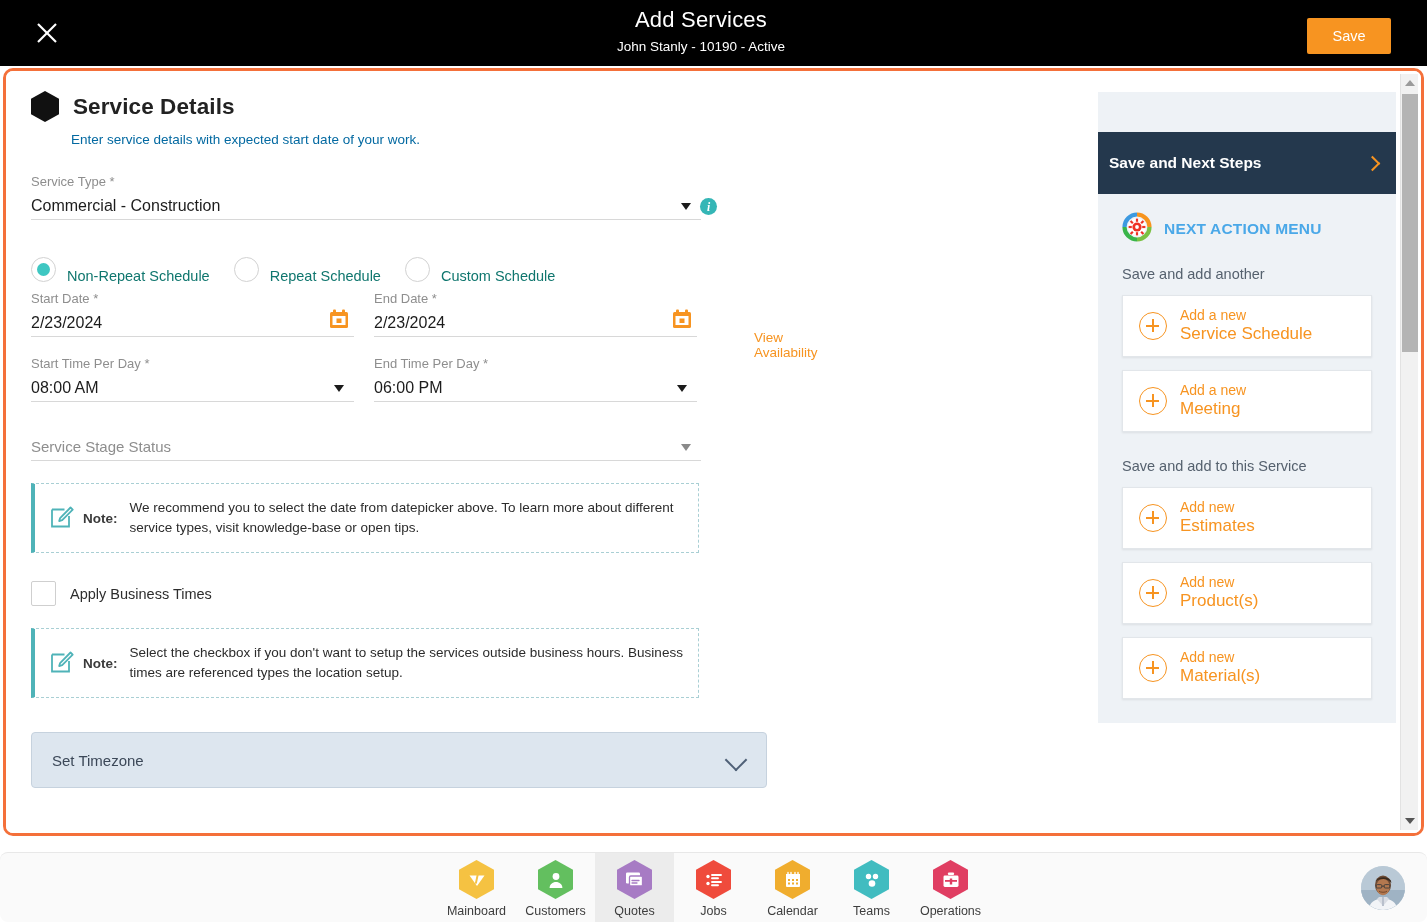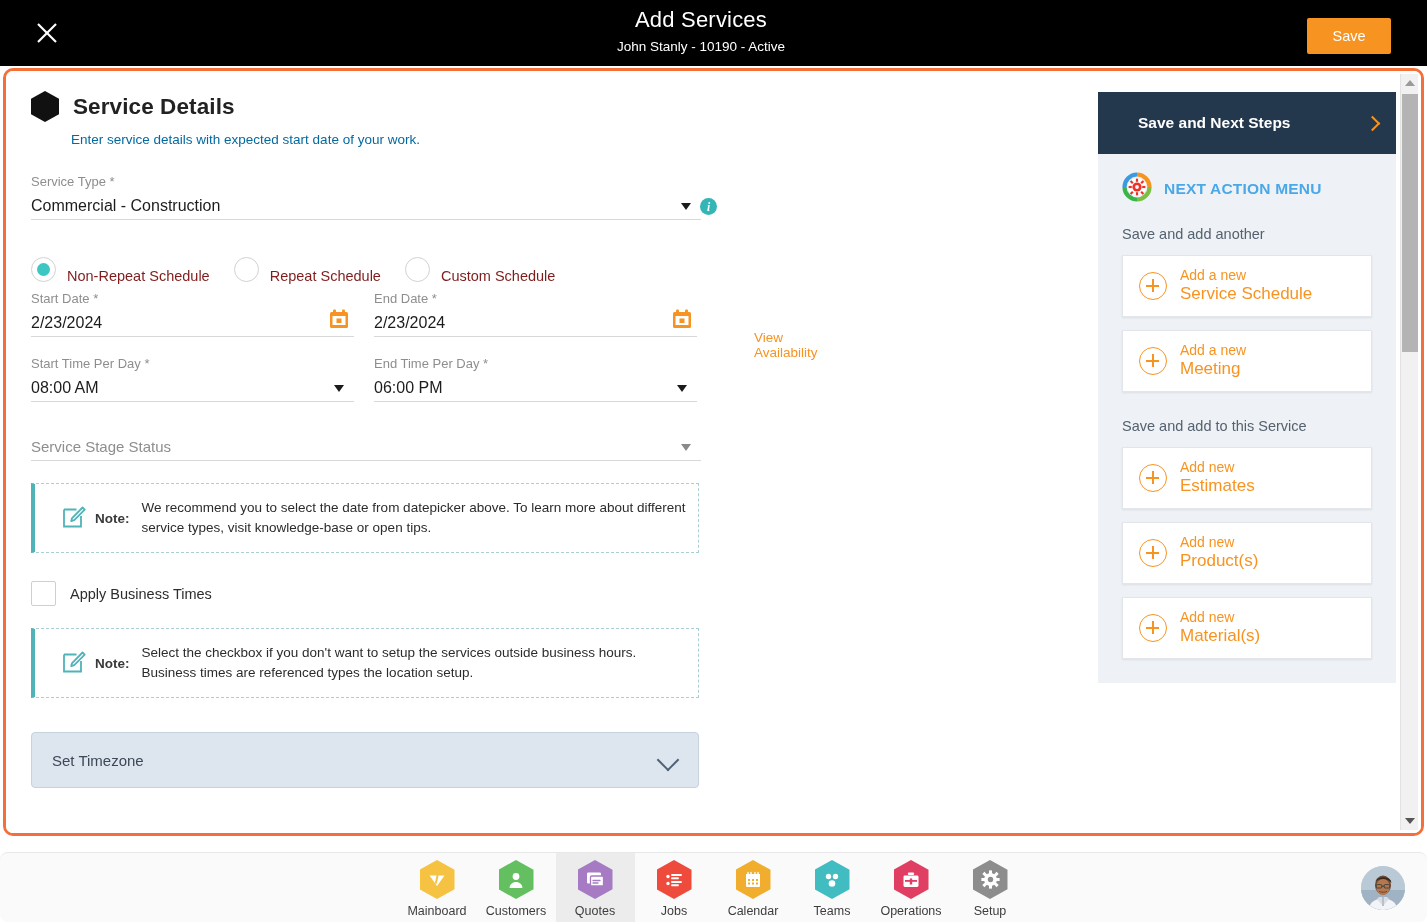--- a/index.html
+++ b/index.html
@@ -101,21 +101,21 @@
   .radio-item { display: flex; align-items: center; cursor: pointer; }
   .radio-item + .radio-item { margin-left: 24px; }
   .radio-dot {
     width: 25px; height: 25px; border-radius: 50%;
     border: 1.5px solid #d2d2d2; background: #fff;
     display: flex; align-items: center; justify-content: center;
     flex: 0 0 auto;
   }
   .radio-dot .inner { width: 13px; height: 13px; border-radius: 50%; background: transparent; }
   .radio-item.on .radio-dot .inner { background: #3ec7c2; }
-  .radio-label { font-size: 14.5px; color: #7f1d1d; margin-left: 11px; margin-top: 14px; }
+  .radio-label { font-size: 14.5px; color: #0f766e; margin-left: 11px; margin-top: 14px; }
 
   
   .dt-grid { position: relative; margin-top: 6px; width: 680px; height: 160px; }
   .dt-cell { position: absolute; width: 323px; }
   .dt-cell.c1 { left: 0; }
   .dt-cell.c2 { left: 343px; }
   .dt-cell.r1 { top: 0; }
   .dt-cell.r2 { top: 65px; }
   .cal-ico {
     position: absolute; right: 5px; bottom: 7px;
@@ -128,40 +128,40 @@
 
   .stage { width: 670px; margin-top: 18px; }
 
   
   .note {
     position: relative;
     width: 668px;
     border: 1px dashed #a9cfd4;
     border-left: 4px solid #4fb3b8;
     background: #ffffff;
-    padding: 14px 12px 14px 26px;
+    padding: 14px 12px 14px 14px;
     display: flex; align-items: center;
     margin-top: 22px;
   }
   .note-ico { flex: 0 0 auto; width: 26px; height: 26px; margin-right: 8px; }
   .note-word { flex: 0 0 auto; font-size: 13.5px; font-weight: bold; color: #3a3a3a; margin-right: 12px; }
   .note-text { font-size: 13.5px; color: #2c2c2c; line-height: 20px; }
 
   
   .cb-row { display: flex; align-items: center; margin-top: 28px; cursor: pointer; }
   .cb-box {
     width: 25px; height: 25px; border: 1.5px solid #cfcfcf; background: #fff;
     border-radius: 2px; flex: 0 0 auto;
   }
   .cb-label { font-size: 14.5px; color: #2d2d2d; margin-left: 14px; }
 
   
   .tz {
     position: relative;
-    width: 668px; height: 56px; margin-top: 34px;
+    width: 736px; height: 56px; margin-top: 34px;
     background: #dde6ef; border: 1px solid #c6d2de; border-radius: 4px;
     display: flex; align-items: center; padding: 0 20px;
     cursor: pointer;
   }
   .tz-label { font-size: 15px; color: #3c4858; }
   .tz-chev {
     position: absolute; right: 22px; top: 19px;
     width: 16px; height: 16px;
     border-right: 2px solid #4f6077; border-bottom: 2px solid #4f6077;
     transform: rotate(45deg);
@@ -170,22 +170,23 @@
   
   .right-panel {
     position: absolute; left: 1092px; top: 21px;
     width: 298px;
     background: #eef2f6;
     padding-bottom: 24px;
   }
   .rp-head {
     background: #24384d; height: 62px;
     display: flex; align-items: center; justify-content: space-between;
-    padding: 0 18px 0 40px;
-    cursor: pointer;
+    padding: 0 18px 0 11px;
+    cursor: pointer;
+    margin-top: 40px;
   }
   .rp-head-title { color: #ffffff; font-size: 15.5px; font-weight: bold; }
   .rp-chev {
     width: 11px; height: 11px;
     border-right: 2.5px solid #f79421; border-top: 2.5px solid #f79421;
     transform: rotate(45deg);
   }
   .rp-body { padding: 18px 24px 0 24px; }
   .nam-row { display: flex; align-items: center; gap: 12px; }
   .nam-text { color: #4aa8e8; font-size: 15.5px; font-weight: bold; letter-spacing: .2px; }
@@ -583,39 +584,20 @@
         <svg width="20" height="20" viewBox="0 0 20 20" aria-hidden="true">
           <rect x="7" y="2.5" width="6" height="2.6" rx="0.8" fill="#ffffff"></rect>
           <rect x="2.5" y="5.5" width="15" height="11.5" rx="1.4" fill="#ffffff"></rect>
           <rect x="8.8" y="8.5" width="2.4" height="6" fill="#e03e62"></rect>
           <rect x="4" y="10" width="12" height="1.8" fill="#e03e62"></rect>
         </svg>
       </div>
       <div class="nav-label">Operations</div>
     </div>
 
-    <div class="nav-item">
-      <div class="nav-hex" style="background:#8d8d8d;">
-        <svg width="21" height="21" viewBox="0 0 21 21" aria-hidden="true">
-          <g fill="#ffffff">
-            <circle cx="10.5" cy="10.5" r="6.4"></circle>
-            <rect x="9" y="1.4" width="3" height="4"></rect>
-              <rect x="9" y="15.6" width="3" height="4"></rect>
-            <rect x="1.4" y="9" width="4" height="3"></rect>
-              <rect x="15.6" y="9" width="4" height="3"></rect>
-            <rect x="3.3" y="3.3" width="3" height="4" transform="rotate(-45 4.8 5.3)"></rect>
-            <rect x="14.7" y="13.7" width="3" height="4" transform="rotate(-45 16.2 15.7)"></rect>
-            <rect x="14.7" y="3.3" width="3" height="4" transform="rotate(45 16.2 5.3)"></rect>
-            <rect x="3.3" y="13.7" width="3" height="4" transform="rotate(45 4.8 15.7)"></rect>
-          </g>
-          <circle cx="10.5" cy="10.5" r="2.7" fill="#8d8d8d"></circle>
-        </svg>
-      </div>
-      <div class="nav-label">Setup</div>
-    </div>
 
   </div>
 
   <div class="avatar">
     <svg width="44" height="44" viewBox="0 0 44 44" aria-hidden="true">
       <rect width="44" height="44" fill="#b9c9d6"></rect>
       <rect x="0" y="24" width="44" height="20" fill="#9fb3c4"></rect>
       <path d="M8 44c0-7.5 6-11.5 14-11.5S36 36.5 36 44z" fill="#f2f4f7"></path>
       <path d="M16 33l6 7 6-7-2-2h-8z" fill="#d9dde4"></path>
       <path d="M21 31h2v9h-2z" fill="#b9c0cc"></path>

